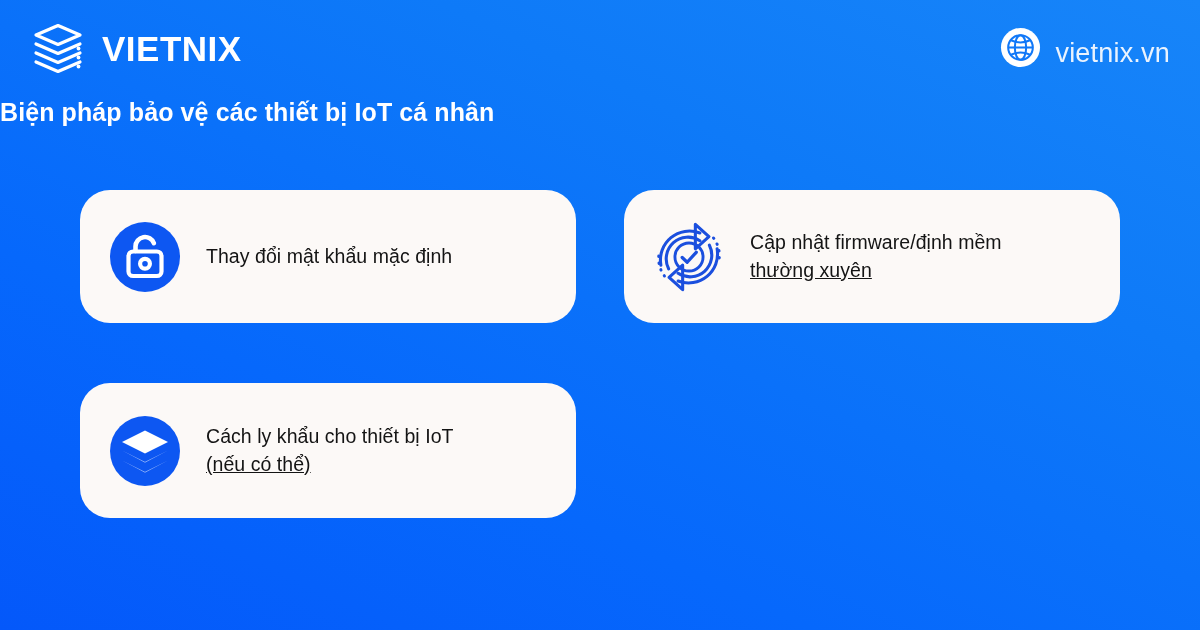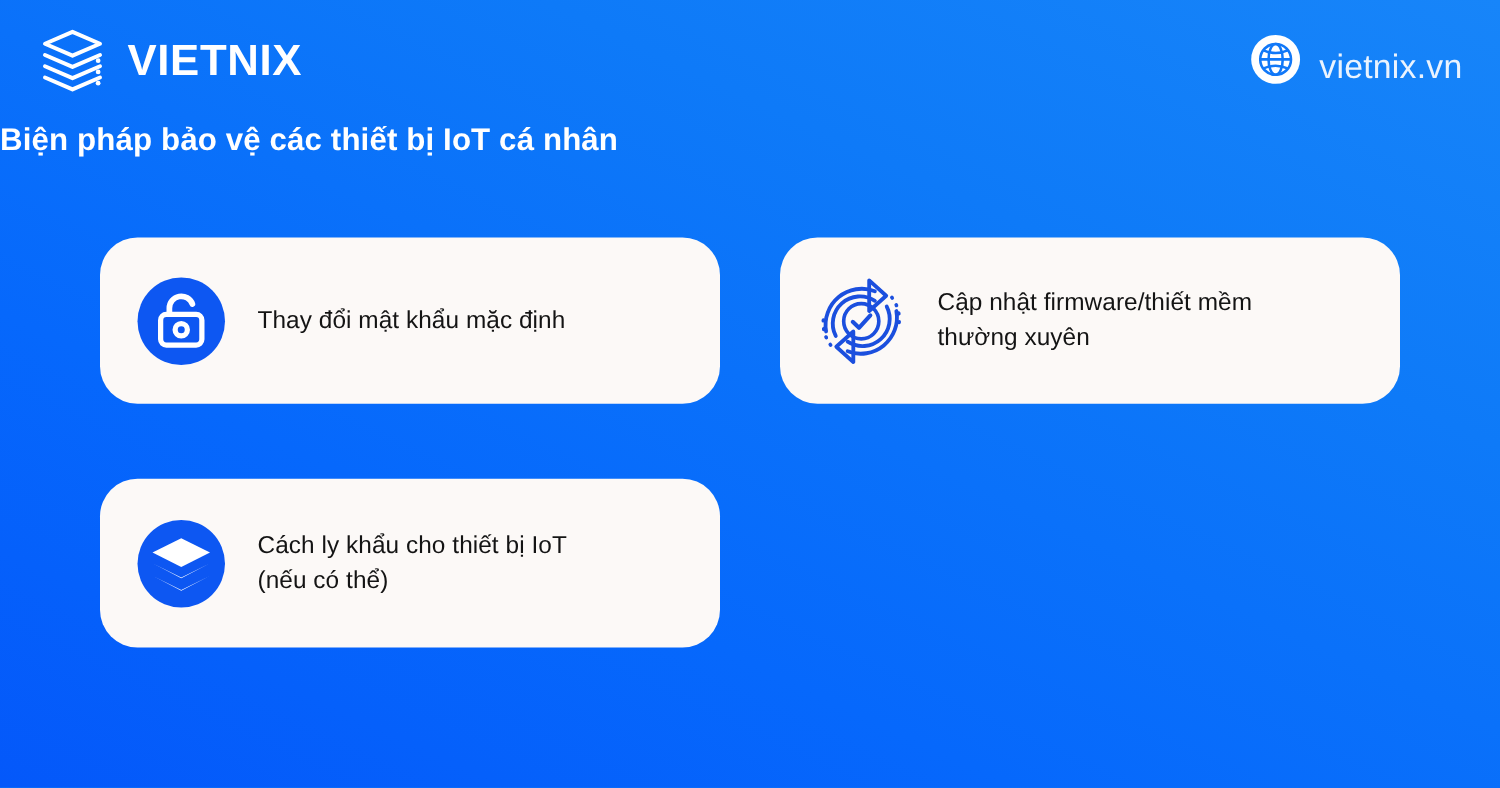--- a/index.html
+++ b/index.html
@@ -120,21 +120,21 @@
   }
   .card-icon svg { display: block; }
 
   .card-text {
     color: #141414;
     font-size: 19.5px;
     line-height: 1.42;
     font-weight: 400;
     letter-spacing: 0.05px;
   }
-  .card-text .l2 { display: block; }
+  .card-text .l2 { display: block; text-decoration: underline; }
 </style>
 </head>
 <body>
 
 <div id="stage">
 
   <div id="header">
 
     <div id="brand">
       <span>
@@ -198,21 +198,21 @@
           <path d="M36 52 L21 65.5 L36 79 Z" fill="none" stroke="#1B4FDE" stroke-width="3.4" stroke-linejoin="round"></path>
 
           <path d="M70 22 A32 32 0 0 1 76 47" stroke="#1B4FDE" stroke-width="3.2" fill="none" stroke-linecap="round" stroke-dasharray="0.6 7"></path>
           <path d="M16 64 A32 32 0 0 1 10 39" stroke="#1B4FDE" stroke-width="3.2" fill="none" stroke-linecap="round" stroke-dasharray="0.6 7"></path>
 
           <circle cx="43" cy="43" r="15.5" stroke="#1B4FDE" stroke-width="3.2" fill="none"></circle>
           <path d="M35.5 43.5 L41 48.8 L51 37.8" stroke="#1B4FDE" stroke-width="3.6" fill="none" stroke-linecap="round" stroke-linejoin="round"></path>
         </svg>
       </div>
       <div class="card-text">
-        <span>Cập nhật firmware/thiết mềm</span>
+        <span>Cập nhật firmware/định mềm</span>
         <span class="l2">thường xuyên</span>
       </div>
     </div>
 
     <div class="card">
       <div class="card-icon">
         <svg viewBox="0 0 78 78" fill="none">
           <circle cx="39" cy="39" r="35" fill="#0D57F2"></circle>
           <path d="M39 18.5 L62 30 L39 41.5 L16 30 Z" fill="#FFFFFF"></path>
           <path d="M16 38.5 L24 42.5 L39 50 L54 42.5 L62 38.5 L39 50.5 Z" fill="#FFFFFF"></path>

